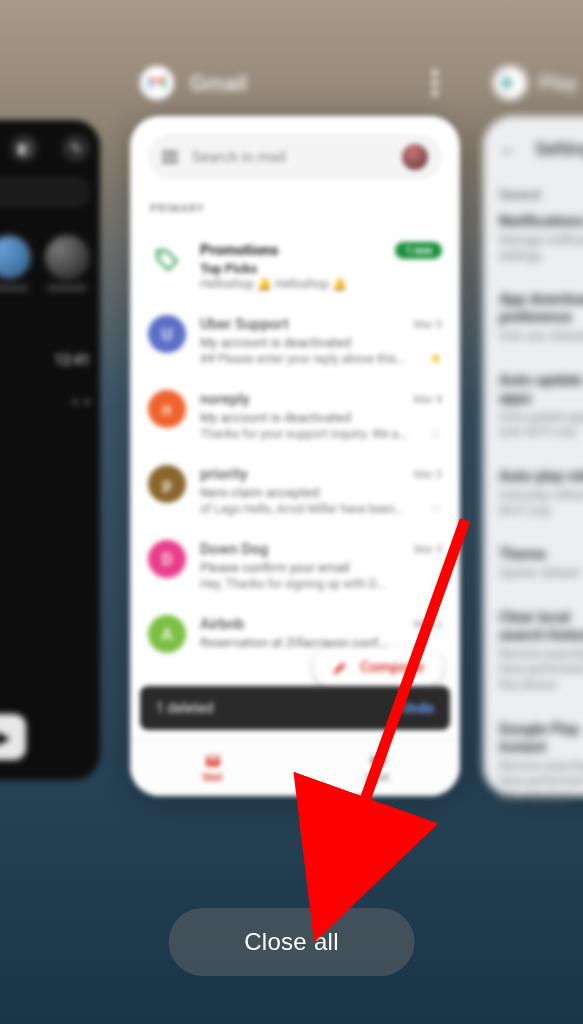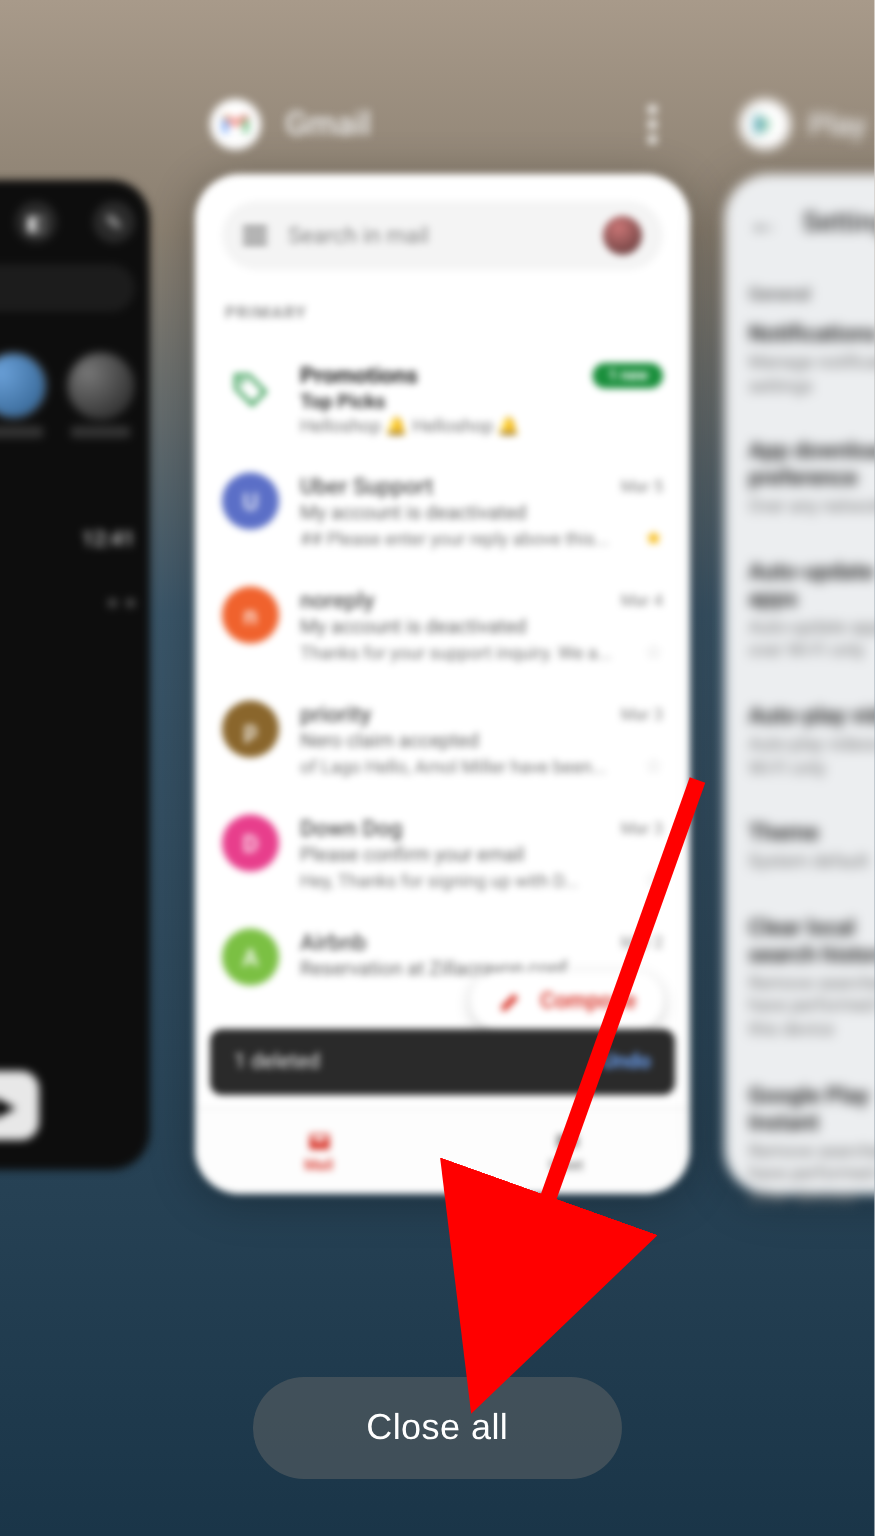--- a/index.html
+++ b/index.html
@@ -176,21 +176,21 @@
   .card-right .hdr .back { font-size:20px; }
   .card-right .hdr .t { font-size:18px; font-weight:500; }
   .card-right .sec-label { margin:28px 0 10px; color:#666; font-size:12px; font-weight:600;}
   .card-right .setrow { margin-bottom:26px; }
   .card-right .setrow .st { color:#222; font-size:15px; font-weight:600; }
   .card-right .setrow .ss { color:#777; font-size:12px; margin-top:3px; line-height:1.3;}
 
   
   .close-all {
     position:absolute; left:50%; transform:translateX(-50%);
-    bottom:38px; padding:20px 76px;
+    bottom:48px; padding:20px 76px;
     background:rgba(80,90,95,0.7);
     color:#fff; font-size:24px; border-radius:40px;
     border:none; font-weight:400; letter-spacing:0.3px;
   }
 
   
   .arrow-svg {
     position:absolute; left:0; top:0; width:583px; height:1024px;
     pointer-events:none;
   }

